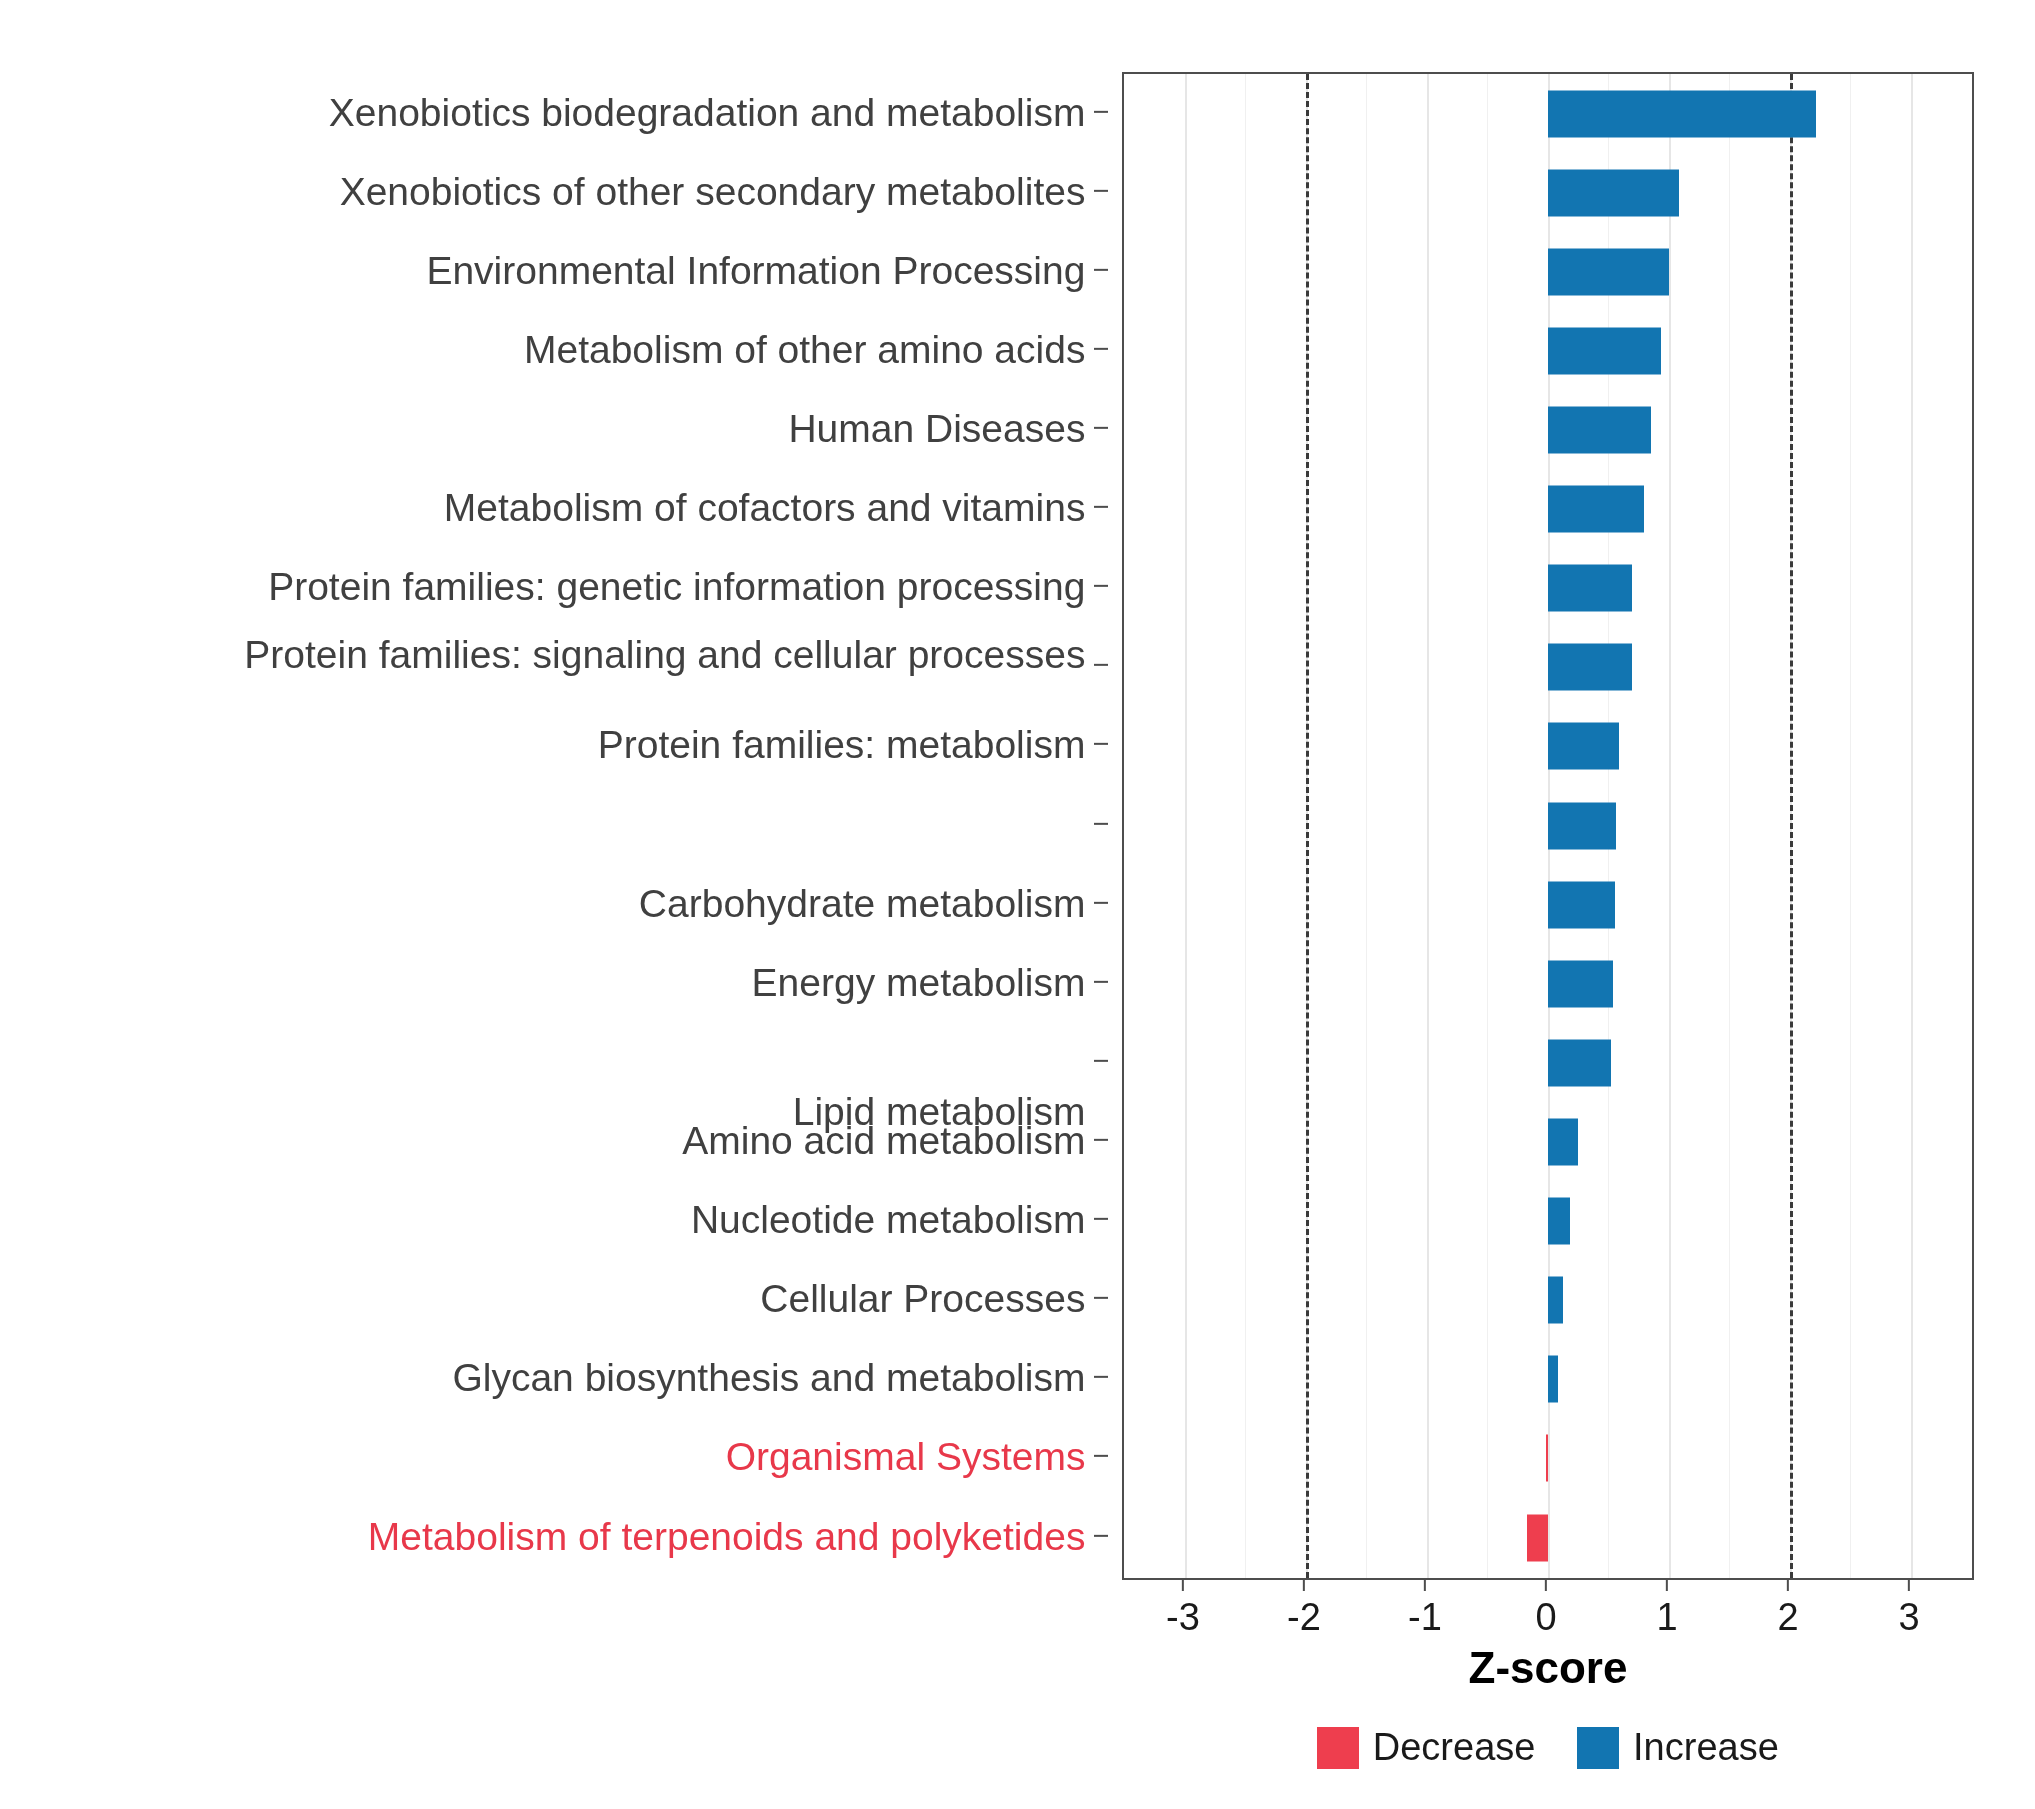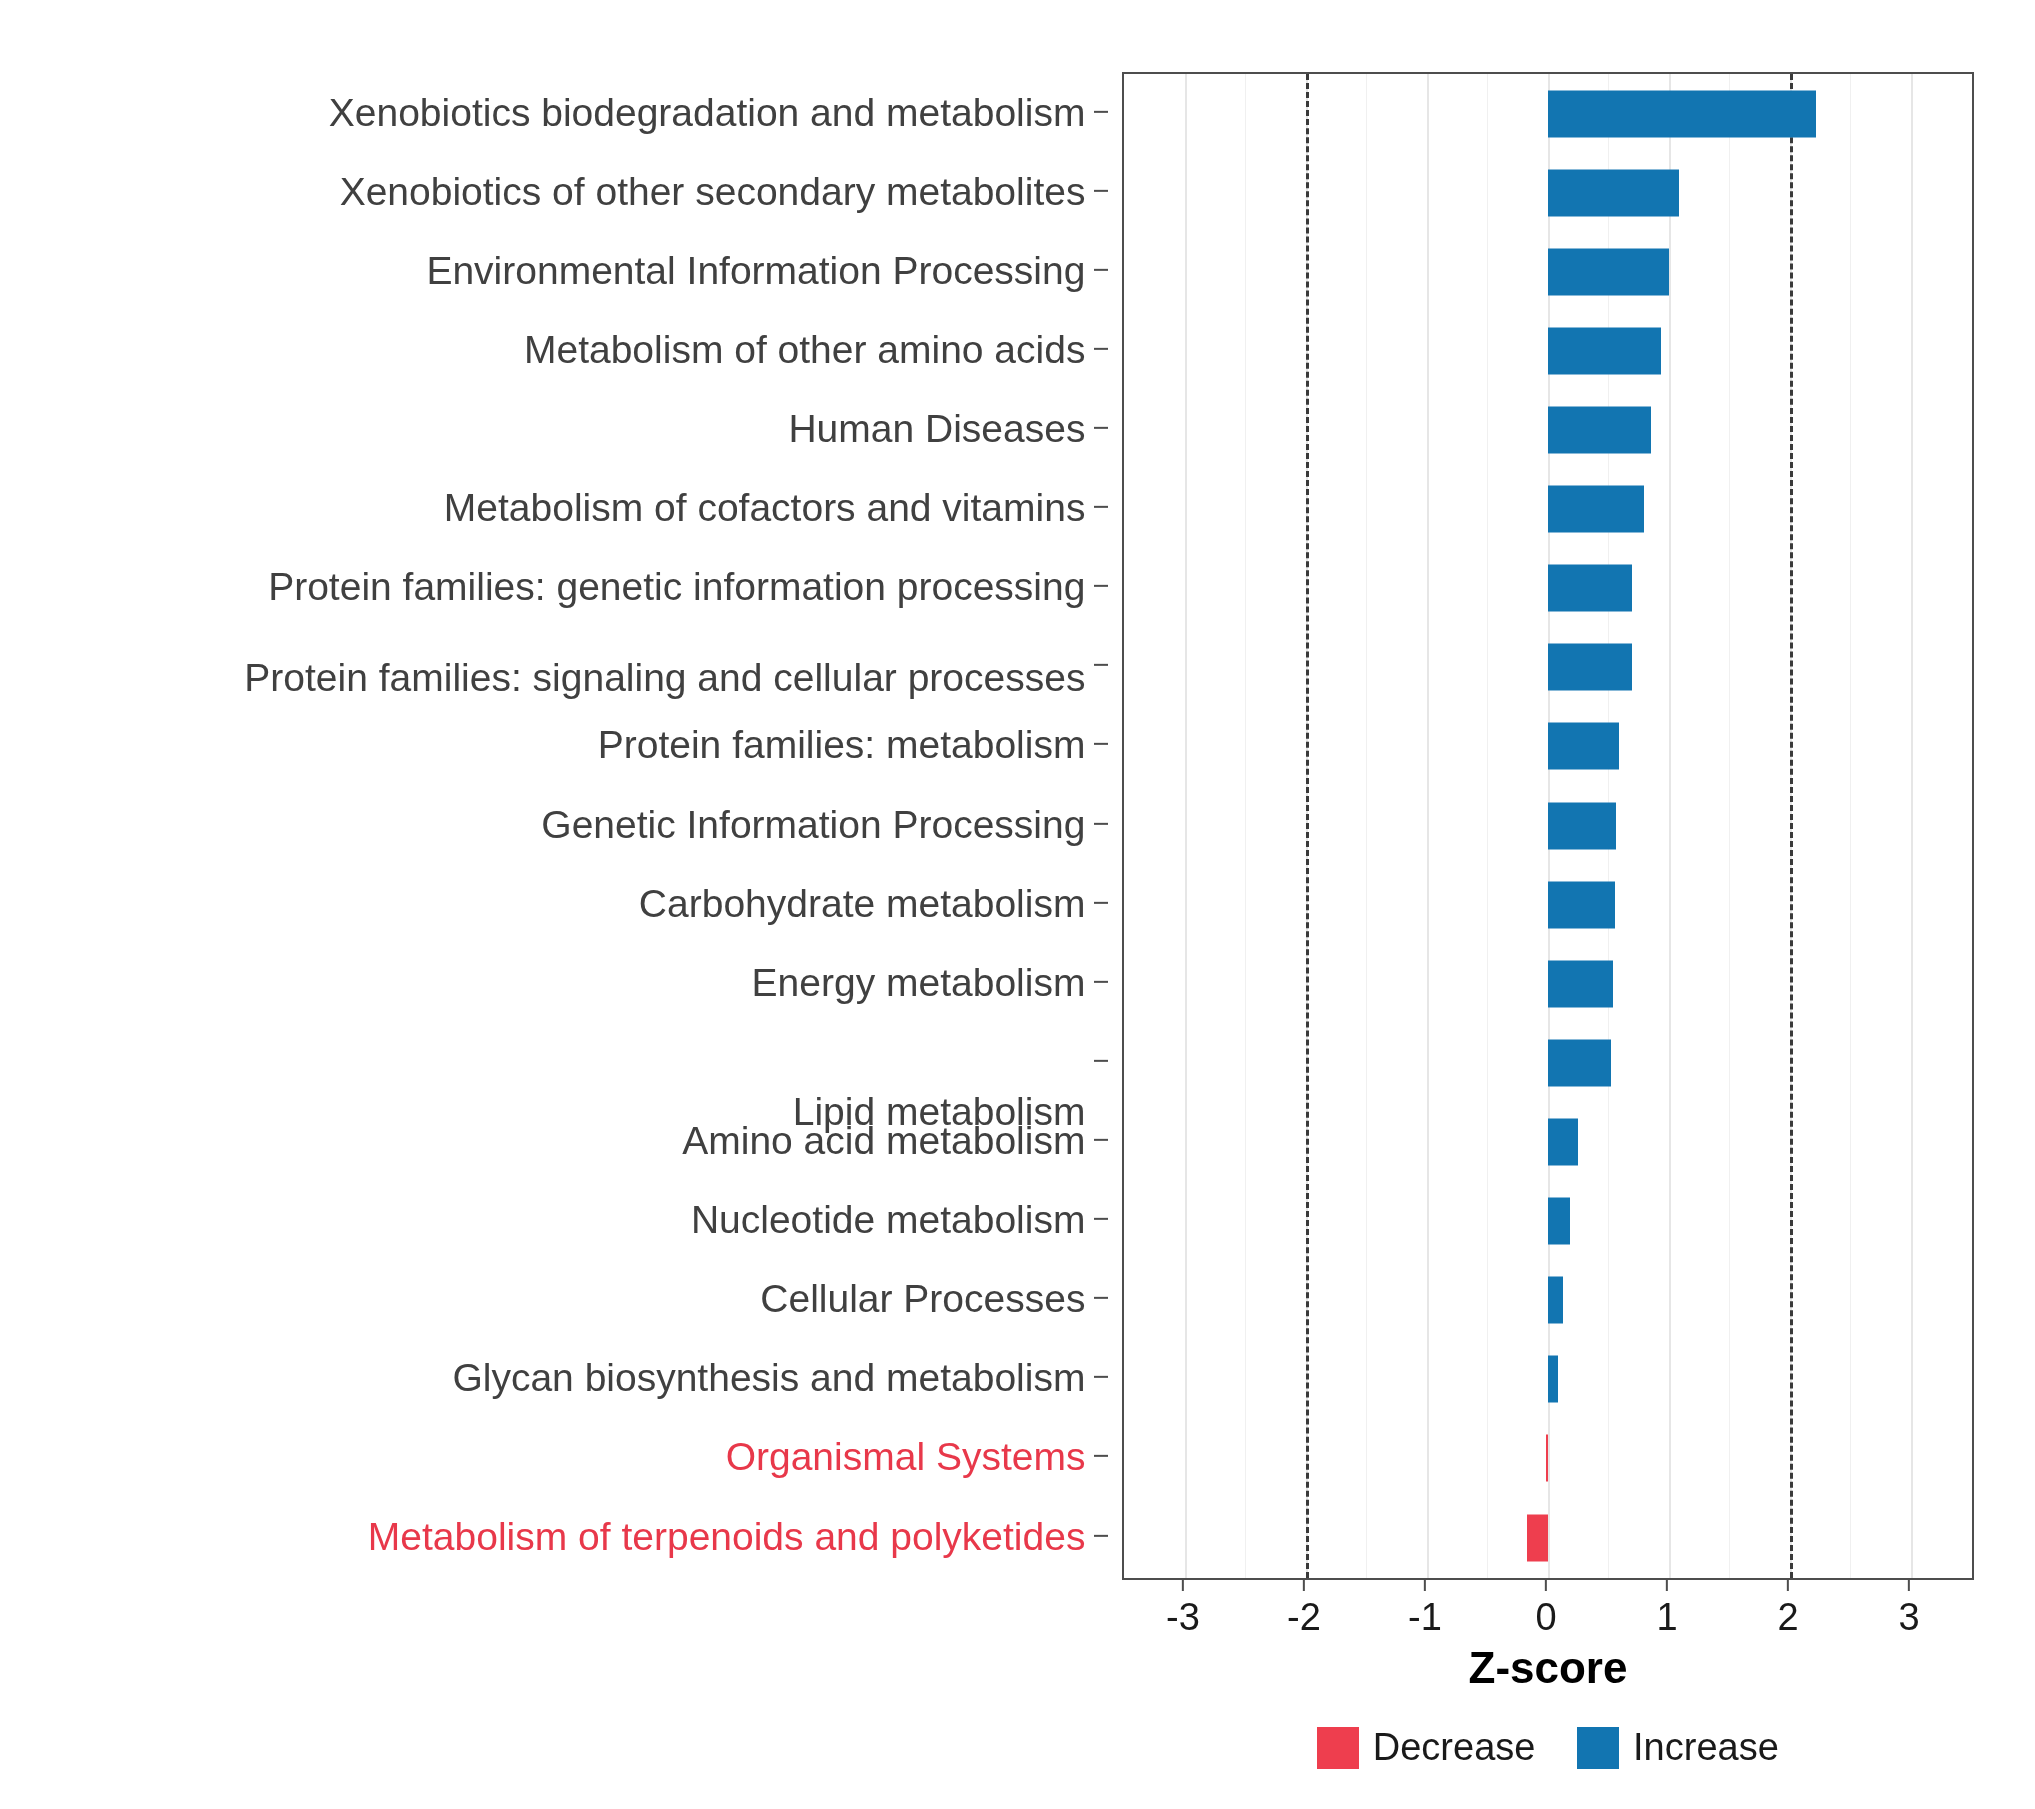--- a/index.html
+++ b/index.html
@@ -162,25 +162,24 @@
       <div class="cat-label increase" style="top: 198px;">Environmental Information Processing</div>
       <div class="tick-mark" style="top: 198px;"></div>
       <div class="cat-label increase" style="top: 277px;">Metabolism of other amino acids</div>
       <div class="tick-mark" style="top: 277px;"></div>
       <div class="cat-label increase" style="top: 356px;">Human Diseases</div>
       <div class="tick-mark" style="top: 356px;"></div>
       <div class="cat-label increase" style="top: 435px;">Metabolism of cofactors and vitamins</div>
       <div class="tick-mark" style="top: 435px;"></div>
       <div class="cat-label increase" style="top: 514px;">Protein families: genetic information processing</div>
       <div class="tick-mark" style="top: 514px;"></div>
-      <div class="cat-label increase" style="top: 605px;">Protein families: signaling and cellular processes</div>
+      <div class="cat-label increase" style="top: 582px;">Protein families: signaling and cellular processes</div>
       <div class="tick-mark" style="top: 593px;"></div>
       <div class="cat-label increase" style="top: 672px;">Protein families: metabolism</div>
       <div class="tick-mark" style="top: 672px;"></div>
-      <div class="cat-label increase" style="top: 752px;">Genetic Information Processing</div>
       <div class="tick-mark" style="top: 752px;"></div>
       <div class="cat-label increase" style="top: 831px;">Carbohydrate metabolism</div>
       <div class="tick-mark" style="top: 831px;"></div>
       <div class="cat-label increase" style="top: 910px;">Energy metabolism</div>
       <div class="tick-mark" style="top: 910px;"></div>
       <div class="cat-label increase" style="top: 1039px;">Lipid metabolism</div>
       <div class="tick-mark" style="top: 989px;"></div>
       <div class="cat-label increase" style="top: 1068px;">Amino acid metabolism</div>
       <div class="tick-mark" style="top: 1068px;"></div>
       <div class="cat-label increase" style="top: 1147px;">Nucleotide metabolism</div>

